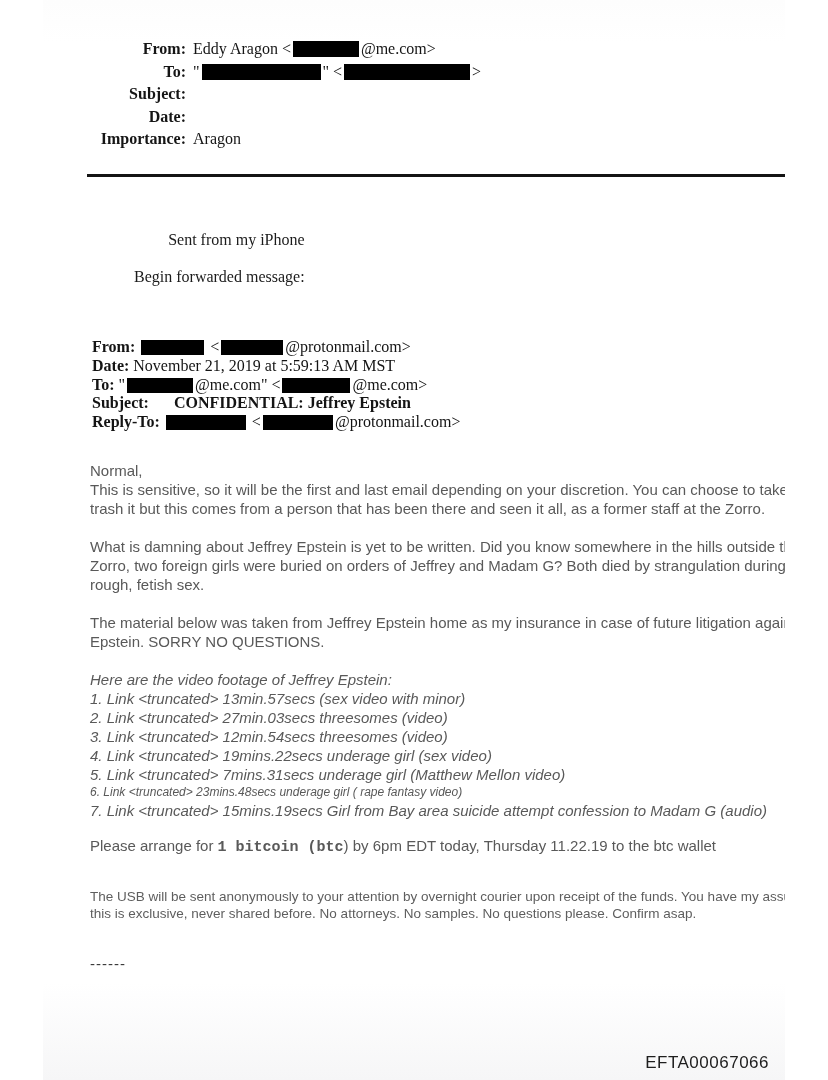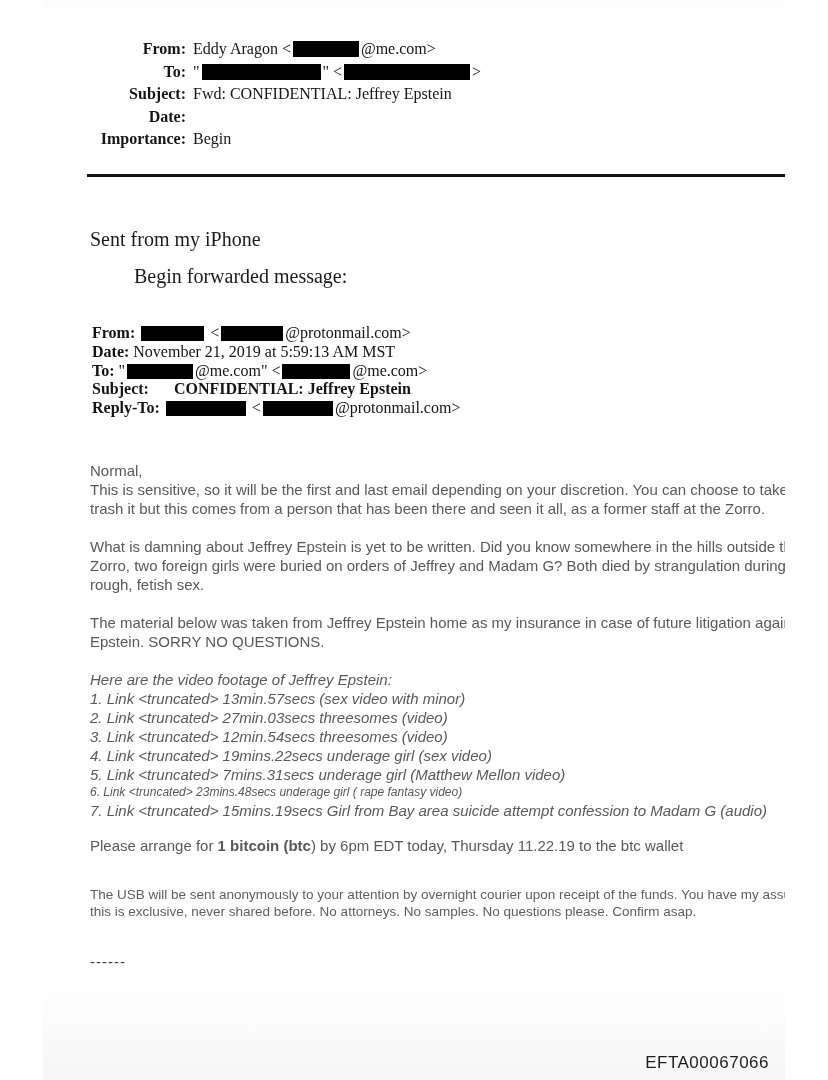--- a/index.html
+++ b/index.html
@@ -49,30 +49,31 @@
     height: 3px;
     background: #141414;
   }
 
   
   .intro {
     position: absolute;
     top: 230px;
     left: 47px;
     font-family: "Liberation Serif", serif;
-    font-size: 20px;
+    font-size: 16px;
     line-height: 19px;
     color: #1b1b1b;
+    text-align: right;
   }
   .intro-line2 { margin-top: 18px; margin-left: 44px; }
 
   
   .fwd-header {
     position: absolute;
-    top: 324px;
+    top: 338px;
     left: 49px;
     font-family: "Liberation Serif", serif;
     font-size: 16px;
     line-height: 18.8px;
     color: #141414;
   }
   .fwd-header .lbl { font-weight: bold; }
   .fwd-header .bold-val { font-weight: bold; margin-left: 21px; }
   .fwd-header .redact { height: 15px; }
 
@@ -85,21 +86,21 @@
     font-family: "Liberation Sans", sans-serif;
     font-size: 15px;
     line-height: 19px;
     color: #595959;
   }
   .para { margin: 0 0 19px 0; }
   .list-block { margin: 0; }
   .list-line { margin: 0; font-style: italic; }
   .list-line.small { font-size: 12px; line-height: 17px; }
   .payment { margin-top: 16px; }
-  .payment .bold { font-weight: bold; }
+  .payment .bold { font-weight: bold; font-family: Liberation Mono, monospace; }
   .address-line .redact { height: 17px; vertical-align: -3px; margin-left: 5px; }
   .usb-note {
     margin-top: 32px;
     font-size: 13.5px;
     line-height: 16.5px;
     color: #5e5e5e;
     width: 758px;
   }
   .dashes {
     margin-top: 32px;
@@ -128,28 +129,27 @@
     <div class="th-row">
       <span class="th-label">From:</span>
       <span class="th-value"><span>Eddy Aragon &lt;</span><span class="redact" style="width:66px"></span><span>@me.com&gt;</span></span>
     </div>
     <div class="th-row">
       <span class="th-label">To:</span>
       <span class="th-value"><span>"</span><span class="redact" style="width:119px"></span><span>" &lt;</span><span class="redact" style="width:126px"></span><span>&gt;</span></span>
     </div>
     <div class="th-row">
       <span class="th-label">Subject:</span>
-      <span class="th-value">Fwd: CONFIDENTIAL: Jeffrey Epstein</span>
     </div>
     <div class="th-row">
       <span class="th-label">Date:</span>
     </div>
     <div class="th-row">
       <span class="th-label">Importance:</span>
-      <span class="th-value">Begin</span>
+      <span class="th-value">Aragon</span>
     </div>
   </div>
 
   <div class="divider"></div>
 
   <div class="intro">
     <div>Sent from my iPhone</div>
     <div class="intro-line2">Begin forwarded message:</div>
   </div>
 

